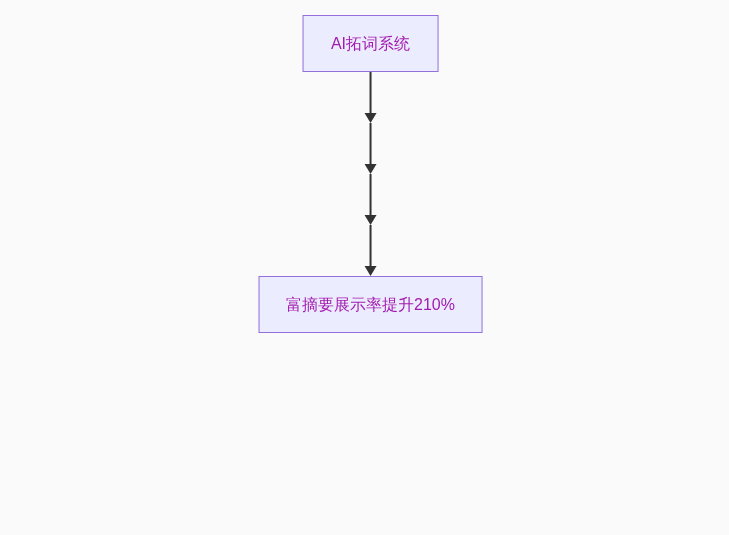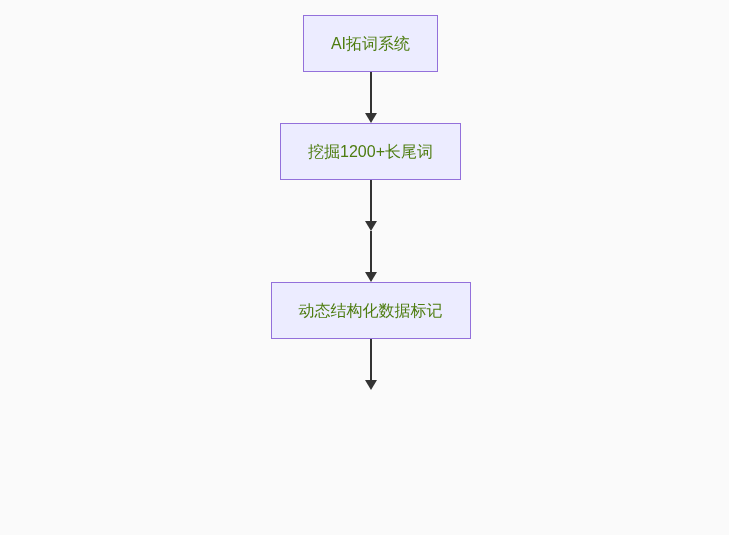--- a/index.html
+++ b/index.html
@@ -27,21 +27,21 @@
   }
   .node {
     height: 57px;
     min-width: 100px;
     padding: 0 27px;
     background: #ECECFF;
     border: 1px solid #9370DB;
     display: flex;
     align-items: center;
     justify-content: center;
-    color: #4d7c0f;
+    color: #a21caf;
     font-size: 16px;
     white-space: nowrap;
     line-height: 1;
   }
   .edge {
     height: 51px;
     display: flex;
     flex-direction: column;
     align-items: center;
   }
@@ -64,35 +64,34 @@
 <div class="canvas">
   <div class="flowchart">
 
     <div class="node">AI拓词系统</div>
 
     <div class="edge">
       <div class="shaft"></div>
       <div class="head"></div>
     </div>
 
-    <div class="node">挖掘1200+长尾词</div>
 
     <div class="edge">
       <div class="shaft"></div>
       <div class="head"></div>
     </div>
 
 
     <div class="edge">
       <div class="shaft"></div>
       <div class="head"></div>
     </div>
 
-    <div class="node">动态结构化数据标记</div>
 
     <div class="edge">
       <div class="shaft"></div>
       <div class="head"></div>
     </div>
 
+    <div class="node">富摘要展示率提升210%</div>
 
   </div>
 </div>
 
 </body></html>

